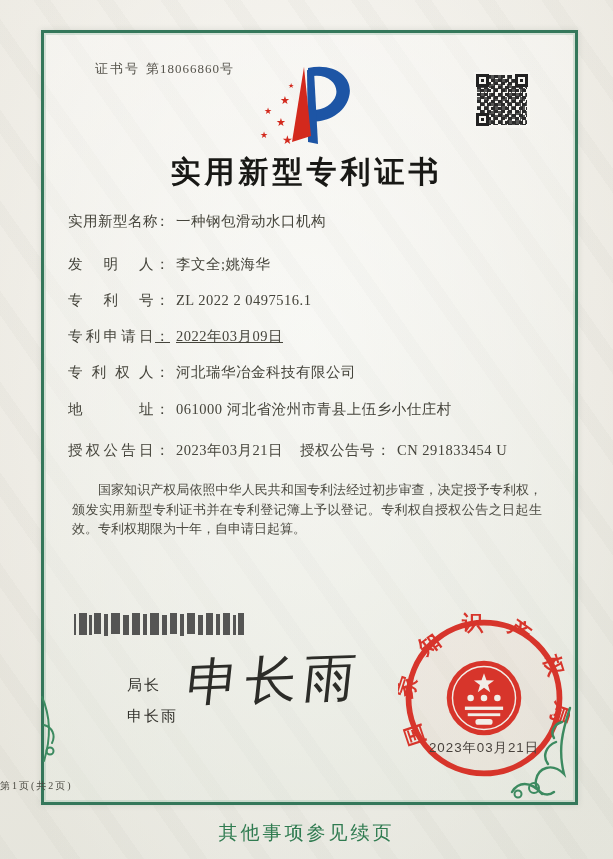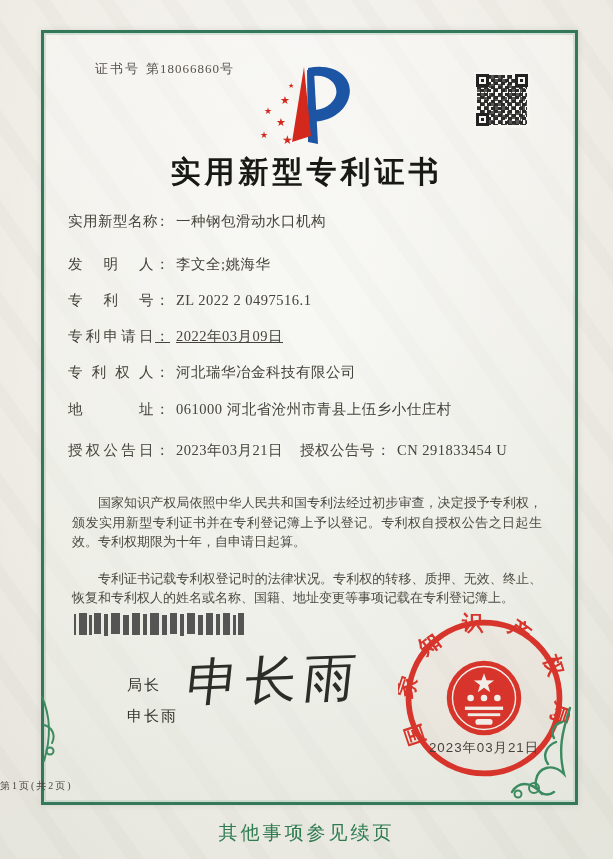--- a/index.html
+++ b/index.html
@@ -55,21 +55,21 @@
   .row{position:absolute;left:68px;font-size:14.5px;color:#45443b;letter-spacing:.5px;white-space:nowrap;}
   .row .flabel{display:inline-block;width:86px;text-align:justify;text-align-last:justify;vertical-align:bottom;}
   .row .colon{margin:0 6px 0 1px;}
   .r1{top:212px;} .r2{top:255px;} .r3{top:291px;} .r4{top:327px;text-decoration:underline;}
   .r5{top:363px;} .r6{top:400px;} .r7{top:441px;}
   .grant-right{position:absolute;left:232px;top:0;white-space:nowrap;}
   .body-text{
     position:absolute;left:72px;top:476px;width:470px;
     font-size:13px;line-height:19.5px;color:#4c4b42;text-align:justify;
   }
-  .body-text p{margin:17px 0 9px 0;text-indent:2em;}
+  .body-text p{margin:4px 0 9px 0;text-indent:2em;}
   .barcode{position:absolute;left:74px;top:613px;width:170px;height:23px;opacity:.85;}
   .signer{position:absolute;left:88px;top:670px;font-size:15px;color:#33322c;line-height:31px;letter-spacing:2px;margin-left:39px;}
   .signature{position:absolute;left:185px;top:640px;width:180px;height:80px;}
   .seal{position:absolute;left:398px;top:612px;width:172px;height:172px;opacity:.93;}
   .page-info{
     position:absolute;left:0;width:100%;top:779px;text-align:left;
     font-size:10px;color:#4c4b43;letter-spacing:2px;
   }
   .footer-note{
     position:absolute;left:0;width:100%;top:820px;text-align:center;
@@ -133,21 +133,20 @@
   </div>
   <div class="row r7">
     <span class="flabel">授权公告日</span><span class="colon">：</span><span>2023年03月21日</span>
     <span class="grant-right">
       <span>授权公告号</span><span class="colon">：</span><span>CN 291833454 U</span>
     </span>
   </div>
 
   <div class="body-text">
     <p>国家知识产权局依照中华人民共和国专利法经过初步审查，决定授予专利权，颁发实用新型专利证书并在专利登记簿上予以登记。专利权自授权公告之日起生效。专利权期限为十年，自申请日起算。</p>
-    <p>专利证书记载专利权登记时的法律状况。专利权的转移、质押、无效、终止、恢复和专利权人的姓名或名称、国籍、地址变更等事项记载在专利登记簿上。</p>
   </div>
 
   <div class="barcode">
     <svg viewBox="0 0 170 23" width="170" height="23" fill="#3b3b3b">
       <rect x="0" y="1" width="2" height="21"></rect>
         <rect x="5" y="0" width="8" height="22"></rect>
       <rect x="15" y="2" width="3" height="20"></rect>
         <rect x="20" y="0" width="7" height="21"></rect>
       <rect x="30" y="1" width="4" height="22"></rect>
         <rect x="37" y="0" width="9" height="21"></rect>

